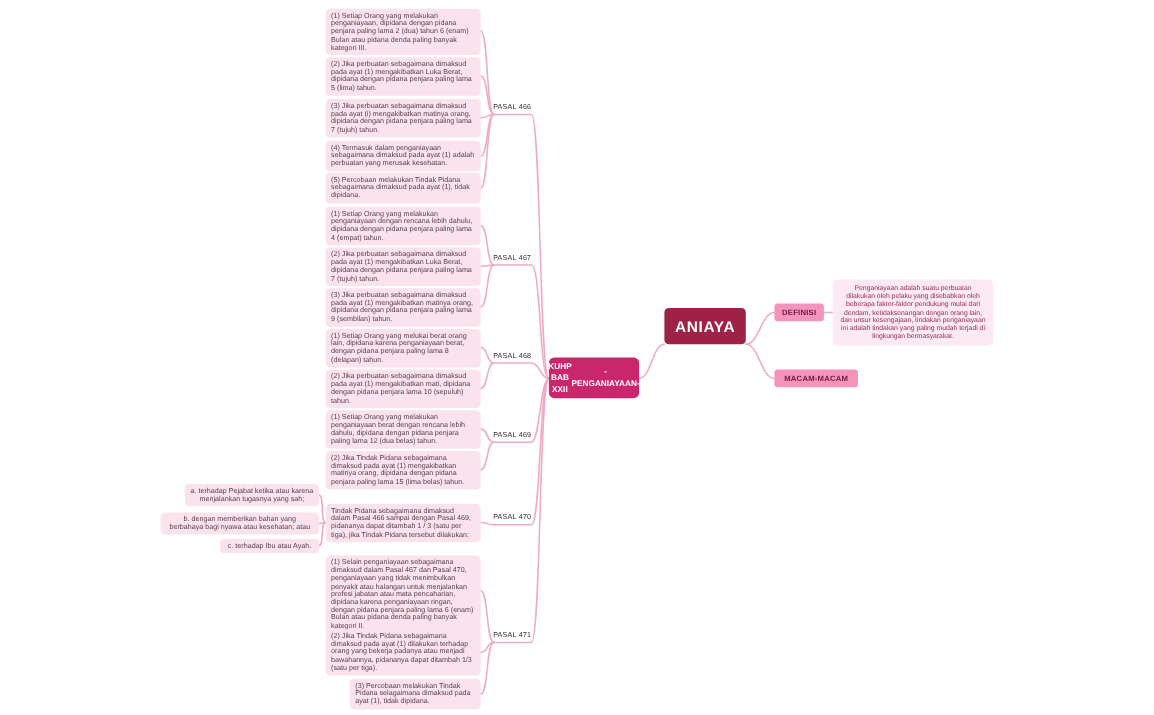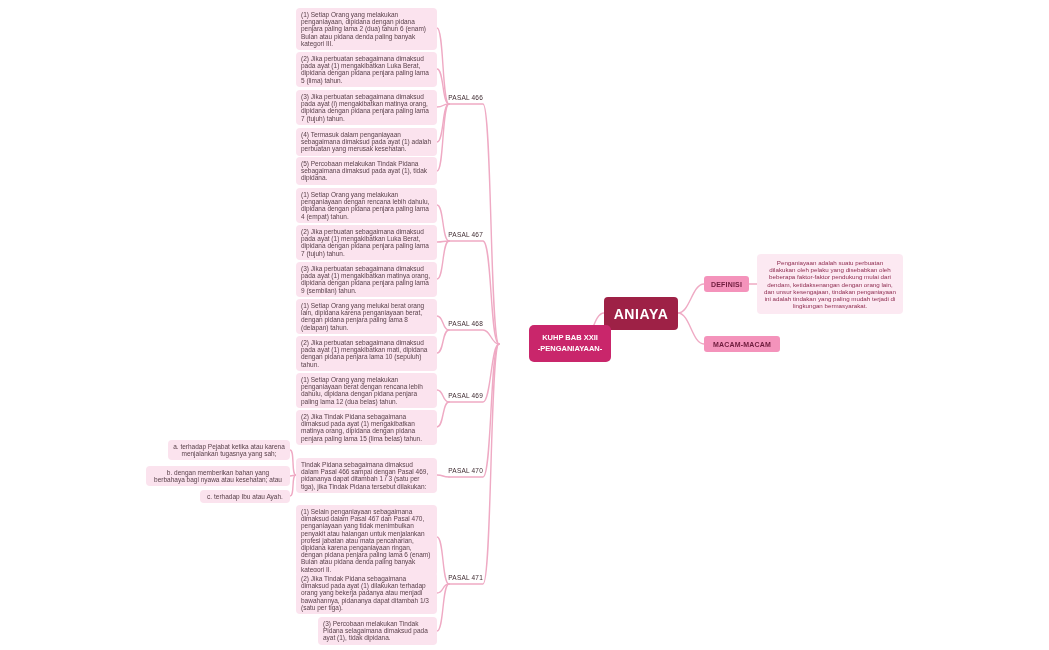--- a/index.html
+++ b/index.html
@@ -14,29 +14,29 @@
     font-size:6.5px; line-height:7.2px; padding:3px 5px; border-radius:4px;
   }
   .ctr { text-align:center; }
 
   .pasal-label {
     position:absolute; width:40px; text-align:right;
     font-size:6.5px; color:#3f2b31; letter-spacing:.2px;
   }
 
   .node-root {
-    position:absolute; left:604px; top:297px; width:74px; height:33px;
+    position:absolute; left:604px; top:280px; width:74px; height:33px;
     background:#9e2146; color:#ffffff; font-weight:bold; font-size:14px;
     letter-spacing:.6px; display:flex; align-items:center; justify-content:center;
     border-radius:4px;
   }
   .node-branch {
-    position:absolute; left:529px; top:325px; width:82px; height:37px;
+    position:absolute; left:499px; top:325px; width:82px; height:37px;
     background:#c9266b; color:#ffffff; font-weight:bold; font-size:7.5px;
-    display:flex; flex-direction:column; align-items:center; justify-content:center;
+    display:flex; flex-direction:row; align-items:center; justify-content:center;
     text-align:center; line-height:1.35; border-radius:5px;
   }
   .node-pink {
     position:absolute; background:#f493bb; color:#6d1b3c; font-weight:bold;
     font-size:7px; display:flex; align-items:center; justify-content:center;
     border-radius:3px; letter-spacing:.2px;
   }
   .def-box {
     position:absolute; left:757px; top:254px; width:146px;
     background:#fce9f2; color:#8e2c50; font-size:6.2px; line-height:7.2px;

